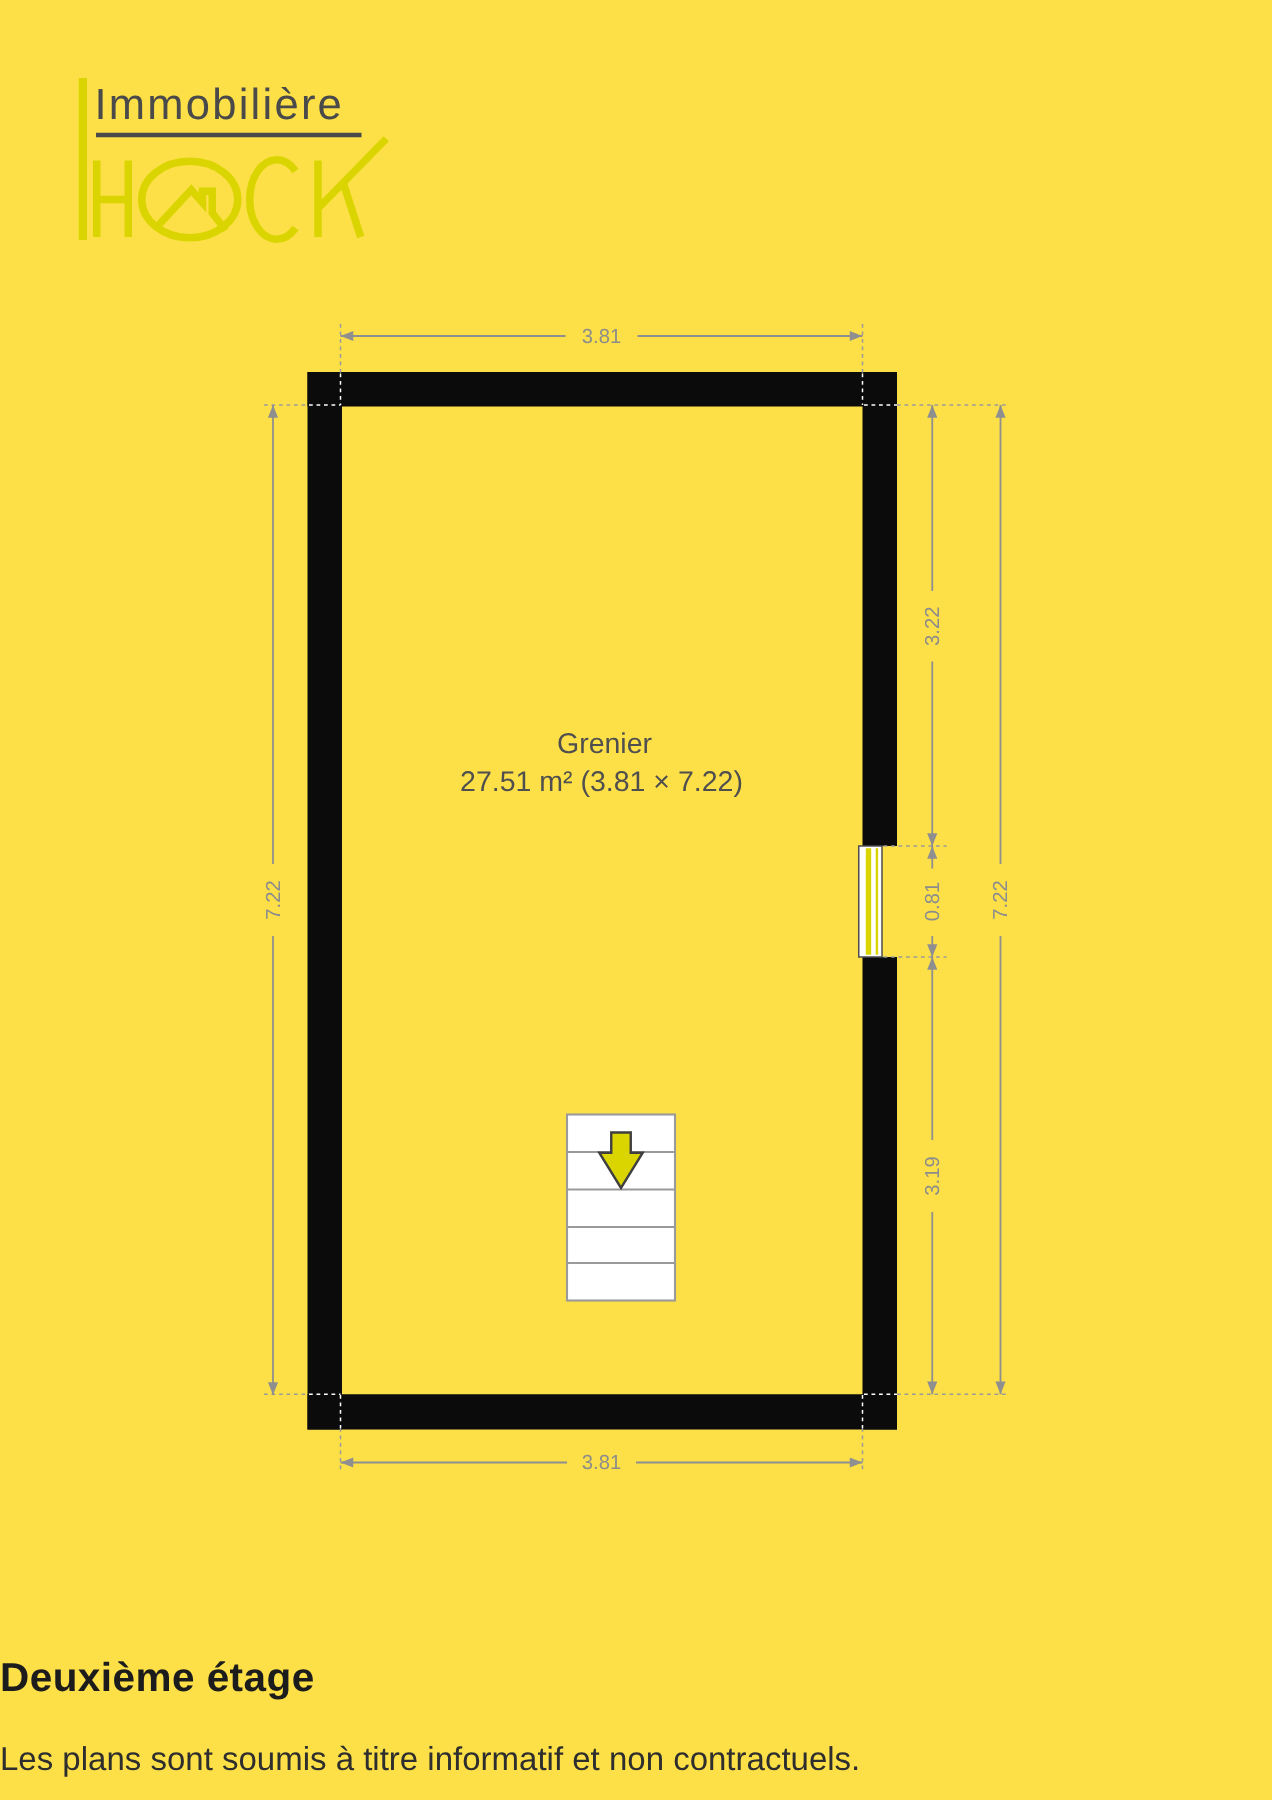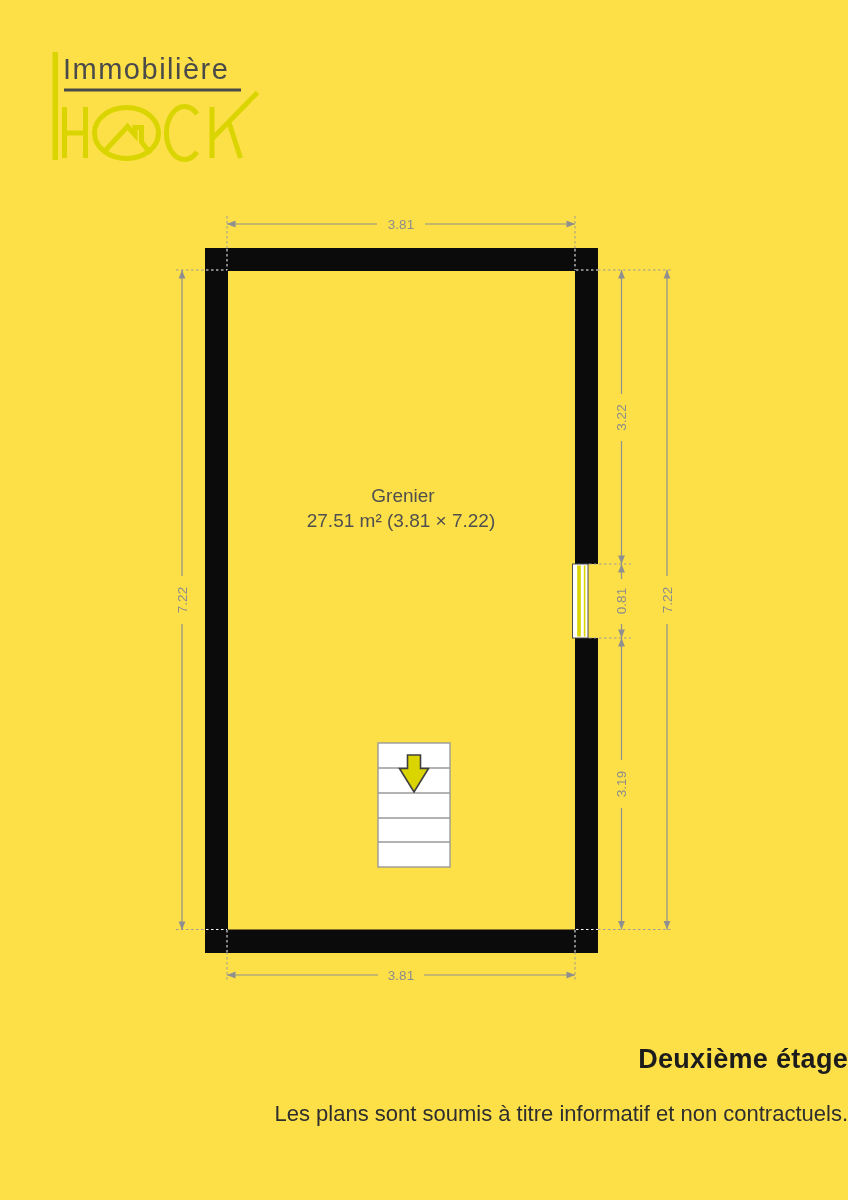--- a/index.html
+++ b/index.html
@@ -10,21 +10,21 @@
   .brand-text{fill:#4a4a4a;font-size:29px;letter-spacing:1.5px;}
   .dim-text{fill:#8c8c8c;font-size:13.5px;text-anchor:middle;}
   .room-name{fill:#4f4f4f;font-size:19px;text-anchor:middle;}
   .room-area{fill:#4f4f4f;font-size:19px;text-anchor:middle;}
   .wall{fill:#0b0b0b;}
   .dimline{stroke:#8f8f8f;stroke-width:1.2;}
   .dotline{stroke:#9a9a9a;stroke-width:1;stroke-dasharray:2.5 2.5;}
   .dotline-white{stroke:#ffffff;stroke-width:1;stroke-dasharray:2.5 2.5;}
   .arrowhead{fill:#8f8f8f;}
   .stairline{stroke:#9a9a9a;stroke-width:1.4;}
-  .footer{position:absolute;left:0;right:0;top:1044px;text-align:right;}
+  .footer{position:absolute;left:0;right:0;top:1103px;text-align:left;}
   .footer-title{font-size:27px;font-weight:700;color:#1c1c1c;letter-spacing:0.3px;}
   .footer-sub{margin-top:26px;font-size:22px;font-weight:400;color:#2e2e2e;}
 </style>
 </head>
 <body>
 
 <div class="page">
 
   <svg style="left:40px;top:40px;width:230px;height:135px" viewBox="40 40 230 135">
     <rect x="52.5" y="52" width="5.5" height="108" fill="#dad500"></rect>

